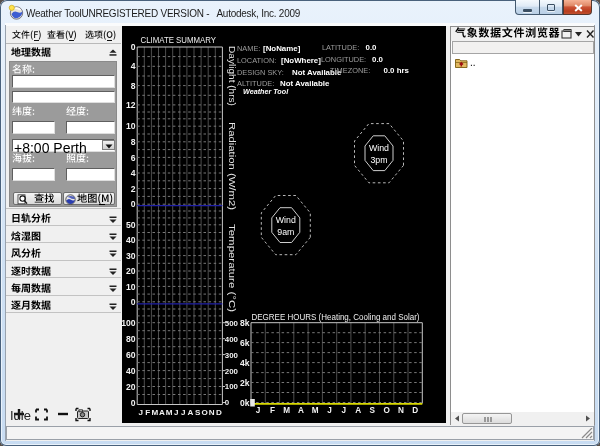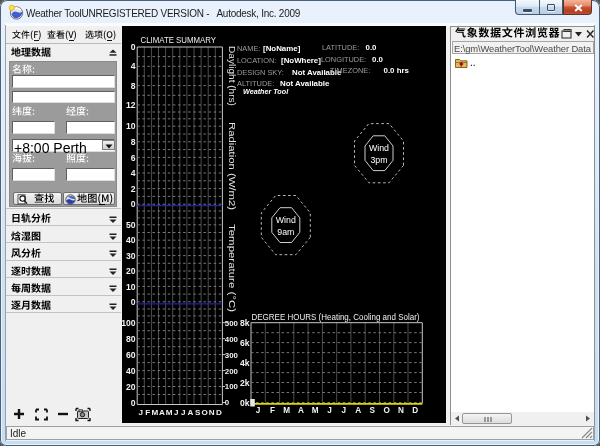--- a/index.html
+++ b/index.html
@@ -347,35 +347,34 @@
 <svg style="position:absolute;left:455px;top:27.2px;" width="107" height="14" viewBox="0 0 107 14">
       <path d="M2.9 3V4.1H9.3V3ZM2.6 0.3C2.1 1.9 1.2 3.3 0.1 4.2C0.4 4.4 1 4.8 1.3 5C1.9 4.4 2.6 3.5 3.1 2.5H10.2V1.4H3.7C3.8 1.2 3.9 0.9 3.9 0.6ZM1.7 4.7V5.8H7.3C7.4 8.5 7.9 10.6 9.5 10.6C10.4 10.6 10.6 10 10.7 8.7C10.4 8.5 10.1 8.2 9.8 7.9C9.8 8.8 9.8 9.3 9.6 9.3C8.9 9.3 8.6 7.2 8.6 4.7Z M15.2 0.3C14.6 1.2 13.6 2.2 12.1 2.9C12.4 3.1 12.8 3.6 13 3.9L13.4 3.6V5.3H14.5C13.8 5.6 13 5.9 12.2 6.1C12.4 6.3 12.7 6.8 12.8 7C13.8 6.7 14.8 6.3 15.6 5.9C15.8 6 16 6.1 16.1 6.2C15.2 6.8 13.8 7.3 12.5 7.6C12.7 7.8 13.1 8.2 13.2 8.5C14.4 8.1 15.8 7.5 16.8 6.8C16.9 6.9 17 7.1 17.1 7.2C16 8 14.1 8.8 12.4 9.2C12.7 9.4 13 9.8 13.2 10.1C14.6 9.7 16.3 9 17.5 8.1C17.7 8.7 17.5 9.1 17.2 9.3C17 9.4 16.7 9.5 16.5 9.5C16.2 9.5 15.8 9.5 15.4 9.4C15.6 9.8 15.7 10.3 15.7 10.6C16.1 10.6 16.4 10.6 16.7 10.6C17.2 10.6 17.6 10.5 18 10.3C18.8 9.8 19.1 8.7 18.7 7.6L19 7.4C19.5 8.5 20.3 9.7 21.5 10.3C21.7 9.9 22.1 9.4 22.3 9.1C21.3 8.7 20.5 7.8 20.1 6.9C20.6 6.7 21.1 6.4 21.5 6.1L20.5 5.3C19.9 5.8 19 6.3 18.2 6.7C17.9 6.2 17.4 5.8 16.7 5.3H21.1V2.6H18.5C18.8 2.2 19.1 1.9 19.3 1.6L18.4 1L18.2 1H16.2L16.5 0.6ZM15.4 2H17.4C17.3 2.2 17.1 2.4 17 2.6H14.8C15 2.4 15.2 2.2 15.4 2ZM14.6 3.6H16.9C16.7 3.8 16.4 4.1 16.1 4.4H14.6ZM18.2 3.6H19.9V4.4H17.5C17.8 4.1 18 3.8 18.2 3.6Z M28.1 0.5C27.9 0.9 27.6 1.5 27.3 1.9L28.2 2.2C28.5 1.9 28.8 1.4 29.2 0.9ZM27.5 7.1C27.3 7.4 27.1 7.8 26.8 8.1L25.9 7.6L26.2 7.1ZM24.3 8.1C24.8 8.3 25.3 8.5 25.9 8.8C25.2 9.2 24.5 9.5 23.7 9.6C23.9 9.9 24.2 10.3 24.3 10.6C25.3 10.4 26.2 10 26.9 9.4C27.2 9.6 27.5 9.8 27.7 10L28.5 9.1C28.3 9 28 8.8 27.7 8.6C28.3 8 28.7 7.2 29 6.2L28.3 6L28.1 6H26.7L26.9 5.6L25.7 5.4C25.6 5.6 25.6 5.8 25.5 6H24.1V7.1H24.9C24.7 7.4 24.5 7.8 24.3 8.1ZM24.1 0.9C24.4 1.3 24.7 1.9 24.7 2.3H23.9V3.3H25.5C25 3.9 24.3 4.3 23.6 4.6C23.9 4.9 24.2 5.3 24.3 5.6C24.9 5.3 25.5 4.8 26 4.3V5.3H27.2V4.1C27.6 4.4 28 4.8 28.3 5L29 4.1C28.8 4 28.2 3.6 27.7 3.3H29.3V2.3H27.2V0.3H26V2.3H24.8L25.7 1.9C25.7 1.5 25.4 0.9 25.1 0.5ZM30.1 0.4C29.9 2.3 29.4 4.2 28.5 5.4C28.8 5.6 29.3 6 29.5 6.2C29.7 5.9 29.9 5.6 30 5.2C30.3 6 30.5 6.8 30.8 7.5C30.3 8.4 29.4 9.1 28.3 9.6C28.6 9.9 28.9 10.4 29 10.7C30.1 10.2 30.9 9.5 31.5 8.7C32 9.5 32.6 10.1 33.3 10.6C33.5 10.2 33.9 9.8 34.2 9.5C33.4 9.1 32.7 8.4 32.2 7.5C32.7 6.4 33 5.1 33.3 3.6H33.9V2.4H31C31.1 1.8 31.3 1.2 31.3 0.5ZM32 3.6C31.9 4.5 31.7 5.4 31.5 6.1C31.2 5.3 31 4.5 30.8 3.6Z M40.4 7.1V10.7H41.6V10.3H44.2V10.6H45.4V7.1H43.4V6.1H45.7V5H43.4V4H45.4V0.8H39.3V4.1C39.3 5.9 39.2 8.3 38.1 9.9C38.4 10.1 39 10.5 39.2 10.7C40 9.4 40.4 7.7 40.5 6.1H42.2V7.1ZM40.6 1.9H44.1V2.8H40.6ZM40.6 4H42.2V5H40.6L40.6 4.1ZM41.6 9.3V8.2H44.2V9.3ZM36.7 0.3V2.4H35.5V3.6H36.7V5.6L35.3 5.9L35.6 7.2L36.7 6.9V9.1C36.7 9.3 36.6 9.3 36.5 9.3C36.4 9.3 36 9.3 35.6 9.3C35.7 9.6 35.9 10.2 35.9 10.5C36.6 10.5 37.1 10.5 37.4 10.3C37.8 10.1 37.9 9.7 37.9 9.1V6.5L39 6.2L38.8 5L37.9 5.3V3.6H39V2.4H37.9V0.3Z M51.3 0.6C51.6 1.1 51.8 1.7 52 2.2H47.3V3.5H49C49.6 5 50.4 6.4 51.4 7.5C50.2 8.3 48.8 9 47.1 9.4C47.3 9.7 47.7 10.3 47.9 10.6C49.6 10.1 51.1 9.4 52.4 8.4C53.5 9.4 54.9 10.1 56.7 10.6C56.9 10.2 57.3 9.6 57.6 9.3C55.9 9 54.5 8.3 53.4 7.4C54.4 6.4 55.1 5.1 55.7 3.5H57.4V2.2H52.6L53.5 1.9C53.4 1.4 53 0.7 52.7 0.2ZM52.4 6.5C51.5 5.7 50.9 4.6 50.4 3.5H54.2C53.7 4.7 53.1 5.7 52.4 6.5Z M62 5.7V7H65V10.7H66.3V7H69.1V5.7H66.3V3.8H68.6V2.5H66.3V0.5H65V2.5H64.1C64.2 2 64.3 1.6 64.4 1.2L63.1 0.9C62.8 2.3 62.4 3.7 61.8 4.6C62.1 4.7 62.7 5 62.9 5.2C63.2 4.8 63.4 4.3 63.6 3.8H65V5.7ZM61.2 0.4C60.6 1.9 59.7 3.5 58.7 4.5C58.9 4.8 59.3 5.6 59.4 5.9C59.6 5.6 59.9 5.4 60.1 5.1V10.6H61.3V3.1C61.7 2.4 62.1 1.6 62.4 0.8Z M77.5 1.4V8.3H78.7V1.4ZM79.3 0.3V9.3C79.3 9.5 79.3 9.5 79.1 9.5C79 9.6 78.5 9.6 78.1 9.5C78.2 9.9 78.4 10.4 78.4 10.7C79.2 10.7 79.7 10.6 80 10.5C80.4 10.3 80.5 10 80.5 9.3V0.3ZM70.5 4.2C71 4.6 71.7 5.3 72 5.7L72.9 4.8C72.5 4.4 71.8 3.8 71.3 3.5ZM70.7 9.6 71.8 10.3C72.3 9.3 72.7 8.1 73.1 7L72.1 6.3C71.7 7.5 71.1 8.8 70.7 9.6ZM70.9 1.3C71.4 1.8 71.9 2.4 72.2 2.9L73.1 2.1V3.2H75.4C75.3 3.9 75.2 4.6 75.1 5.2C74.7 4.7 74.4 4.2 74.1 3.8L73.1 4.4C73.6 5.1 74.1 5.9 74.6 6.6C74.1 7.9 73.5 8.8 72.6 9.6C72.8 9.8 73.3 10.3 73.5 10.5C74.2 9.8 74.8 9 75.3 8C75.7 8.6 75.9 9.2 76.1 9.7L77.1 9C76.9 8.3 76.4 7.4 75.9 6.5C76.2 5.5 76.5 4.4 76.6 3.2H77.2V2.1H75.2L75.9 1.7C75.8 1.4 75.4 0.8 75.1 0.4L74 0.8C74.3 1.2 74.6 1.7 74.7 2.1H73.1V2.1C72.8 1.7 72.2 1.1 71.7 0.7Z M89.2 3C89.6 3.5 90 4.2 90.2 4.6L91.4 4.1C91.2 3.7 90.7 3 90.3 2.6ZM83 1V4.2H84.3V1ZM85.3 0.5V4.5H86.6V0.5ZM83.8 4.8V8.3H85.1V6H89.8V8.2H91.2V4.8ZM88.1 0.3C87.9 1.6 87.4 2.8 86.8 3.6C87.1 3.8 87.6 4.1 87.9 4.3C88.2 3.8 88.5 3.2 88.8 2.5H92.3V1.3H89.2L89.4 0.6ZM86.6 6.3V7.2C86.6 7.9 86.3 8.9 82.5 9.6C82.8 9.9 83.2 10.4 83.4 10.7C85.9 10.1 87 9.4 87.6 8.6V9.1C87.6 10.2 87.9 10.5 89.3 10.5C89.5 10.5 90.6 10.5 90.9 10.5C91.9 10.5 92.2 10.2 92.4 8.9C92 8.8 91.5 8.6 91.2 8.4C91.2 9.3 91.1 9.4 90.8 9.4C90.5 9.4 89.6 9.4 89.4 9.4C89 9.4 88.9 9.4 88.9 9.1V7.7H88C88 7.5 88 7.4 88 7.2V6.3Z M96.1 1.9H97.3V2.9H96.1ZM100.7 1.9H102.1V2.9H100.7ZM100.3 4.4C100.6 4.5 101 4.7 101.4 4.9H98.9C99.1 4.7 99.3 4.4 99.4 4.1L98.6 3.9V0.8H94.9V4H98C97.9 4.3 97.7 4.6 97.4 4.9H94.1V6.1H96.3C95.6 6.6 94.8 7.1 93.8 7.4C94.1 7.6 94.4 8.1 94.5 8.4L94.9 8.3V10.7H96.1V10.4H97.3V10.6H98.6V7.2H96.8C97.3 6.8 97.7 6.5 98 6.1H99.9C100.2 6.5 100.6 6.9 101.1 7.2H99.6V10.7H100.8V10.4H102.1V10.6H103.3V8.4L103.6 8.5C103.8 8.2 104.2 7.7 104.5 7.4C103.4 7.2 102.3 6.7 101.5 6.1H104.1V4.9H102.2L102.6 4.6C102.3 4.4 101.9 4.2 101.5 4H103.3V0.8H99.5V4H100.7ZM96.1 9.3V8.3H97.3V9.3ZM100.8 9.3V8.3H102.1V9.3Z" fill="#000"></path>
     </svg>
 <svg class="abs" style="left:561px;top:29px" width="34" height="10" viewBox="0 0 34 10">
 <rect x="1" y="2" width="9" height="7" fill="none" stroke="#333" stroke-width="1.1"></rect>
 <rect x="3" y="0.5" width="7" height="2" fill="none" stroke="#333" stroke-width="1"></rect>
 <path d="M14 3 L21 3 L17.5 7.5 Z" fill="#222"></path>
 <path d="M26 1.5 L32.5 8.5 M32.5 1.5 L26 8.5" stroke="#222" stroke-width="1.4"></path>
     </svg>
 <div class="abs" style="left:451.5px;top:41px;width:142px;height:12.5px;background:#f2f1f0;border:1px solid #a5a5a5"></div>
-<div class="abs" style="left:454px;top:42.8px;font-size:9.4px;color:#4a4a4a;letter-spacing:-0.1px;white-space:nowrap">E:\gm\WeatherTool\Weather Data</div>
 <svg class="abs" style="left:455px;top:57px" width="13" height="12" viewBox="0 0 13 12">
 <path d="M0.5 2.5 L0.5 10.5 L12 10.5 L12 3.8 L5.8 3.8 L4.6 2.5 Z" fill="#e0b860" stroke="#7a5c10" stroke-width="0.9"></path>
 <path d="M0.5 5.5 L12 5.5" stroke="#7a5c10" stroke-width="0.7"></path>
 <path d="M6.3 9.5 L6.3 6 M4.6 7.6 L6.3 5.8 L8 7.6" stroke="#a01010" stroke-width="1.5" fill="none"></path>
     </svg>
 <div class="abs" style="left:470px;top:57px;font-size:10px;color:#000">..</div>
 <div class="abs" style="left:451px;top:412px;width:143px;height:12.5px;background:#f0f0f0">
 <svg class="abs" style="left:2px;top:3px" width="8" height="7" viewBox="0 0 8 7">
         <path d="M6 0.5 L2 3.5 L6 6.5 Z" fill="#505050"></path>
       </svg>
 <svg class="abs" style="left:133px;top:3px" width="8" height="7" viewBox="0 0 8 7">
         <path d="M2 0.5 L6 3.5 L2 6.5 Z" fill="#505050"></path>
       </svg>
 <div class="abs" style="left:11px;top:0.5px;width:50px;height:11.5px;border:1px solid #979797;border-radius:2px;background:linear-gradient(180deg,#f4f4f4,#dcdcdc)">
 <div class="abs" style="left:21px;top:3px;width:1.5px;height:5px;background:#9a9a9a;box-shadow:3px 0 0 #9a9a9a,6px 0 0 #9a9a9a"></div>
       </div>
 </div>
 <div class="abs" style="left:6px;top:425.5px;width:588px;height:14.5px;background:#f4f4f4;border:1px solid #9aa0a8"></div>
-<div class="abs" style="left:10px;top:428px;font-size:10px;color:#222">Idle</div>
+<div class="abs" style="left:10px;top:408px;font-size:13px;color:#222">Idle</div>
 <svg class="abs" style="left:581px;top:427.5px" width="12" height="11" viewBox="0 0 12 11">
 <path d="M11 0 L1 10 M11 4 L5 10 M11 8 L9 10" stroke="#8a8a8a" stroke-width="1.2"></path>
     </svg>
 </div>
 </body></html>

